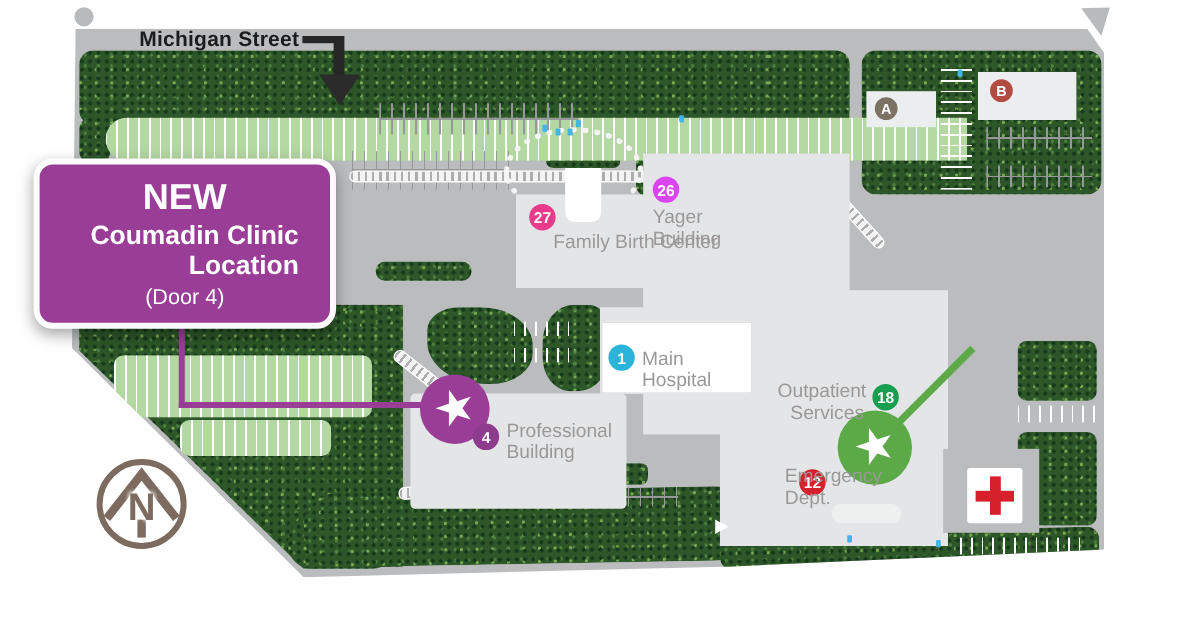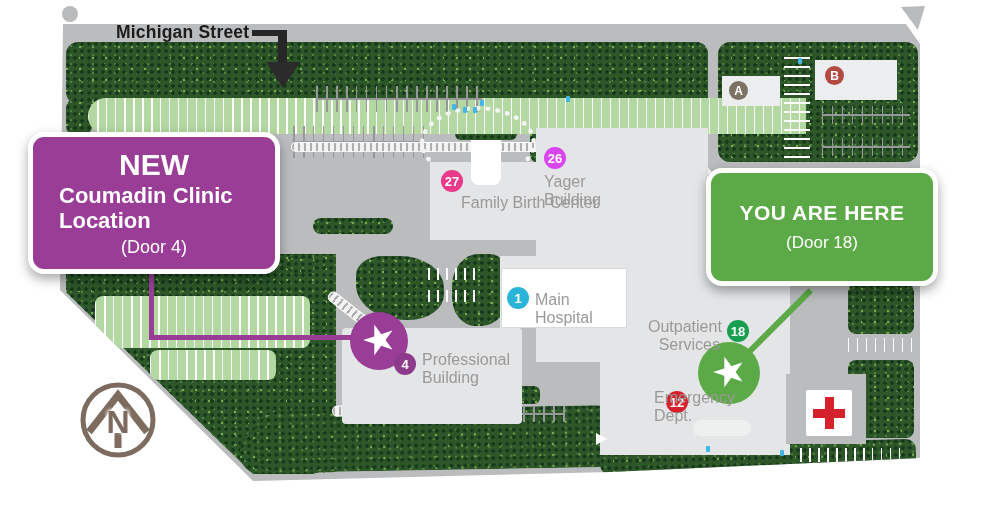--- a/index.html
+++ b/index.html
@@ -25,21 +25,21 @@
   .walk{background-color:#ececec;
     background-image:repeating-linear-gradient(90deg,#adadad 0 2px,#f3f3f3 2px 6px);
     border-radius:4px;box-shadow:0 0 0 1px #fff;}
   .bldg{background:#e4e5e7;}
   .badge{width:22px;height:22px;border-radius:50%;color:#fff;font-weight:bold;font-size:13px;
     display:flex;align-items:center;justify-content:center;line-height:1;}
   .badge.sm{width:19px;height:19px;font-size:12px;}
   .loclabel{color:#9b9998;font-size:16px;line-height:1.15;}
   .star-circle{border-radius:50%;display:flex;align-items:center;justify-content:center;}
   .star-circle span{font-size:40px;color:#fff;transform:rotate(-18deg);margin-top:-4px;}
-  .callout{border:5px solid #fff;border-radius:16px;color:#fff;text-align:left;
+  .callout{border:5px solid #fff;border-radius:16px;color:#fff;text-align:right;
     box-shadow:0 5px 12px rgba(0,0,0,.35);display:flex;flex-direction:column;
     align-items:center;justify-content:center;}
   #new-box{left:28px;top:132px;width:242px;height:132px;background:#993d97;}
   #here-box{left:706px;top:168px;width:222px;height:108px;background:#5caa47;}
   #new-box .h1{font-size:30px;font-weight:bold;}
   #new-box .h2{font-size:22px;font-weight:bold;line-height:1.12;margin-top:2px;}
   #new-box .h3{font-size:18px;margin-top:4px;}
   #here-box .h1{font-size:21px;font-weight:bold;letter-spacing:.5px;}
   #here-box .h3{font-size:17px;margin-top:8px;}
   .bdot{width:4px;height:6px;background:#41b6e9;border-radius:1px;}
@@ -168,24 +168,20 @@
   <div class="abs" style="left:252px;top:30px;width:34px;height:6px;background:#262626;"></div>
   <div class="abs" style="left:278px;top:30px;width:9px;height:34px;background:#262626;"></div>
   <div class="abs" style="left:266px;top:62px;width:0;height:0;border-left:17px solid transparent;border-right:17px solid transparent;border-top:26px solid #2b2b2b;"></div>
 
   <div class="abs callout" id="new-box">
     <div class="h1">NEW</div>
     <div class="h2" style="width:190px;">Coumadin Clinic Location</div>
     <div class="h3">(Door 4)</div>
   </div>
 
-  <div class="abs callout" id="here-box">
-    <div class="h1">YOU ARE HERE</div>
-    <div class="h3">(Door 18)</div>
-  </div>
 
   <div class="abs" style="left:76px;top:378px;width:84px;height:84px;">
     <svg width="84" height="84" viewBox="0 0 84 84">
       <circle cx="42" cy="42" r="35" fill="none" stroke="#7c6b5e" stroke-width="5"></circle>
       <path d="M13 54 L42 17 L71 54" fill="none" stroke="#7c6b5e" stroke-width="7"></path>
       <rect x="38.5" y="55" width="7" height="15" fill="#7c6b5e"></rect>
     </svg>
     <span class="abs" style="left:0;right:0;top:26px;text-align:center;font-size:32px;font-weight:bold;color:#7c6b5e;text-shadow:0 0 4px #fff,0 0 4px #fff,0 0 4px #fff;">N</span>
   </div>
 

